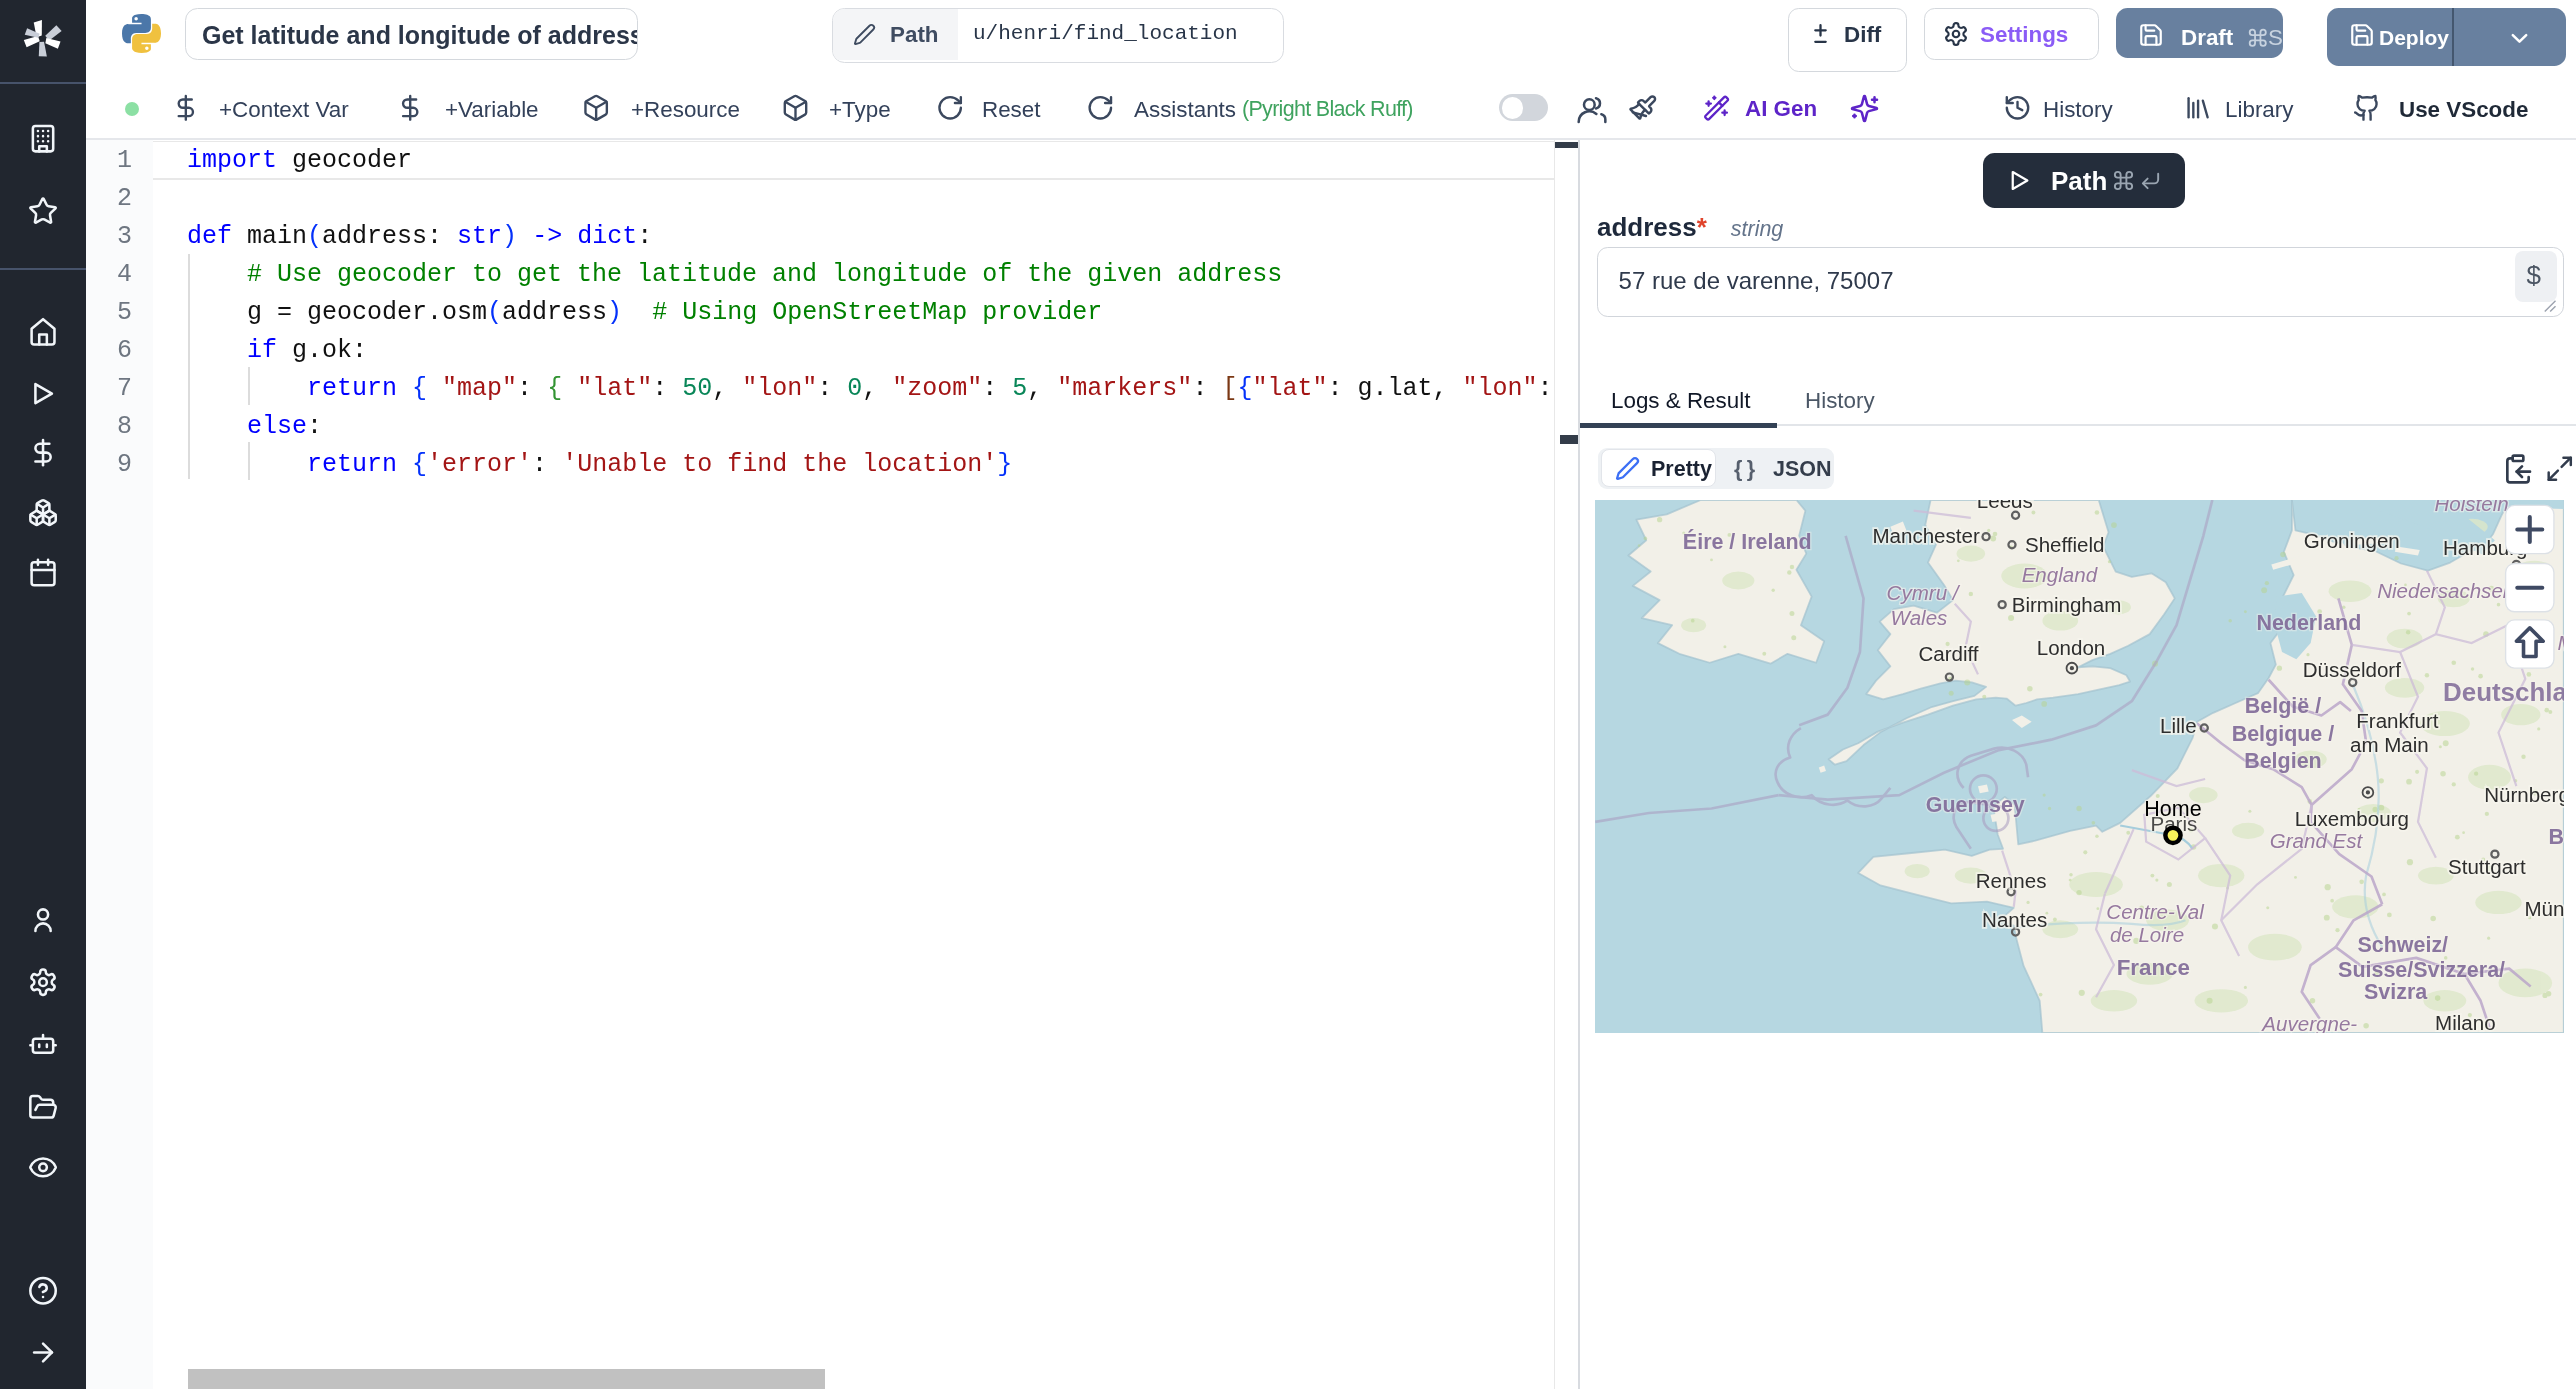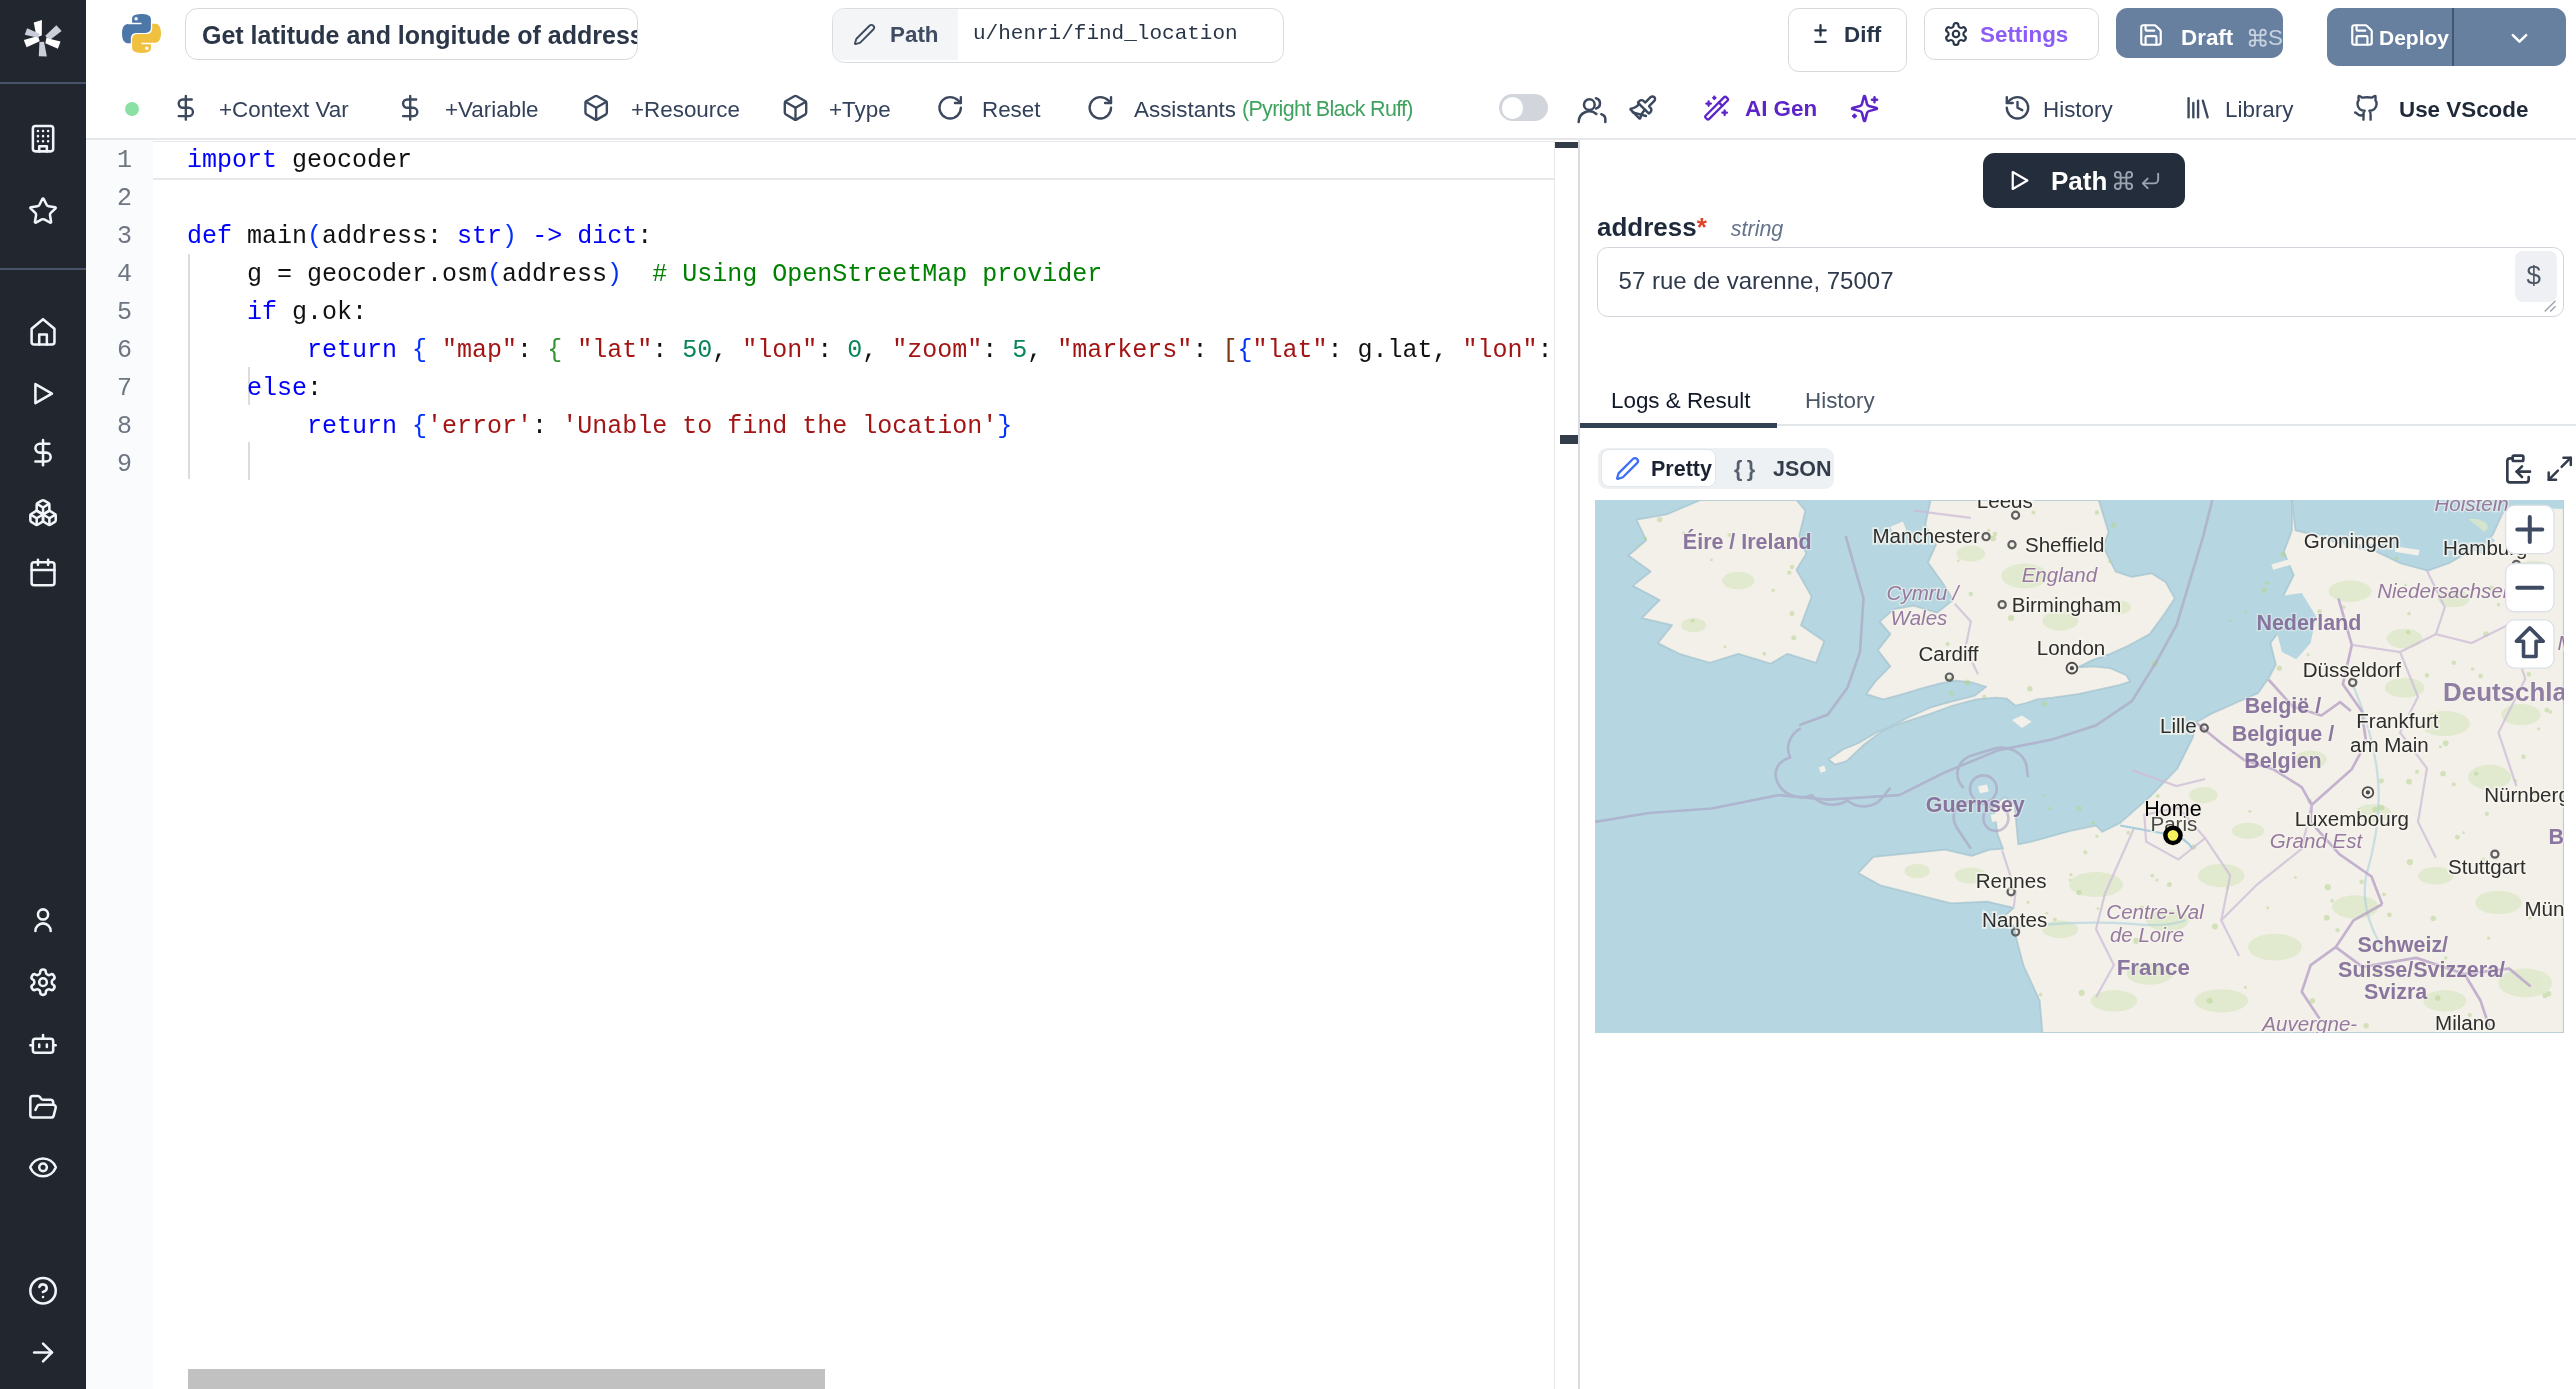--- a/index.html
+++ b/index.html
@@ -280,20 +280,21 @@
 4
 5
 6
 7
 8
 9</pre>
     <div class="abs" style="left:101px;top:1.8px;width:1367px;height:358px;overflow:hidden;">
       <pre id="code" style="position:absolute;left:0;top:0;font-family:'Liberation Mono',monospace;font-size:25px;line-height:38px;color:#111111;"><span class="kw">import</span> geocoder
 
 <span class="kw">def</span> main<span class="b1">(</span>address: <span class="kw">str</span><span class="b1">)</span> <span class="kw">-&gt;</span> <span class="kw">dict</span>:
+    <span class="cm"># Use geocoder to get the latitude and longitude of the given address</span>
     g = geocoder.osm<span class="b1">(</span>address<span class="b1">)</span>  <span class="cm"># Using OpenStreetMap provider</span>
     <span class="kw">if</span> g.ok:
         <span class="kw">return</span> <span class="b1">{</span> <span class="st">"map"</span>: <span class="b2">{</span> <span class="st">"lat"</span>: <span class="nu">50</span>, <span class="st">"lon"</span>: <span class="nu">0</span>, <span class="st">"zoom"</span>: <span class="nu">5</span>, <span class="st">"markers"</span>: <span class="b3">[</span><span class="b1">{</span><span class="st">"lat"</span>: g.lat, <span class="st">"lon"</span>: g.lng
     <span class="kw">else</span>:
         <span class="kw">return</span> <span class="b1">{</span><span class="st">'error'</span>: <span class="st">'Unable to find the location'</span><span class="b1">}</span></pre>
     </div>
     <div class="abs" style="left:1468px;top:0;width:0.9px;height:1250px;background:#e8e8e8;"></div>
     <div class="abs" style="left:1469px;top:1.8px;width:23px;height:6.3px;background:#333c49;"></div>
     <div class="abs" style="left:1474px;top:295px;width:18px;height:9px;background:#333c49;"></div>
     <div class="abs" style="left:102px;top:1229px;width:637px;height:21.5px;background:#c1c1c1;"></div>

